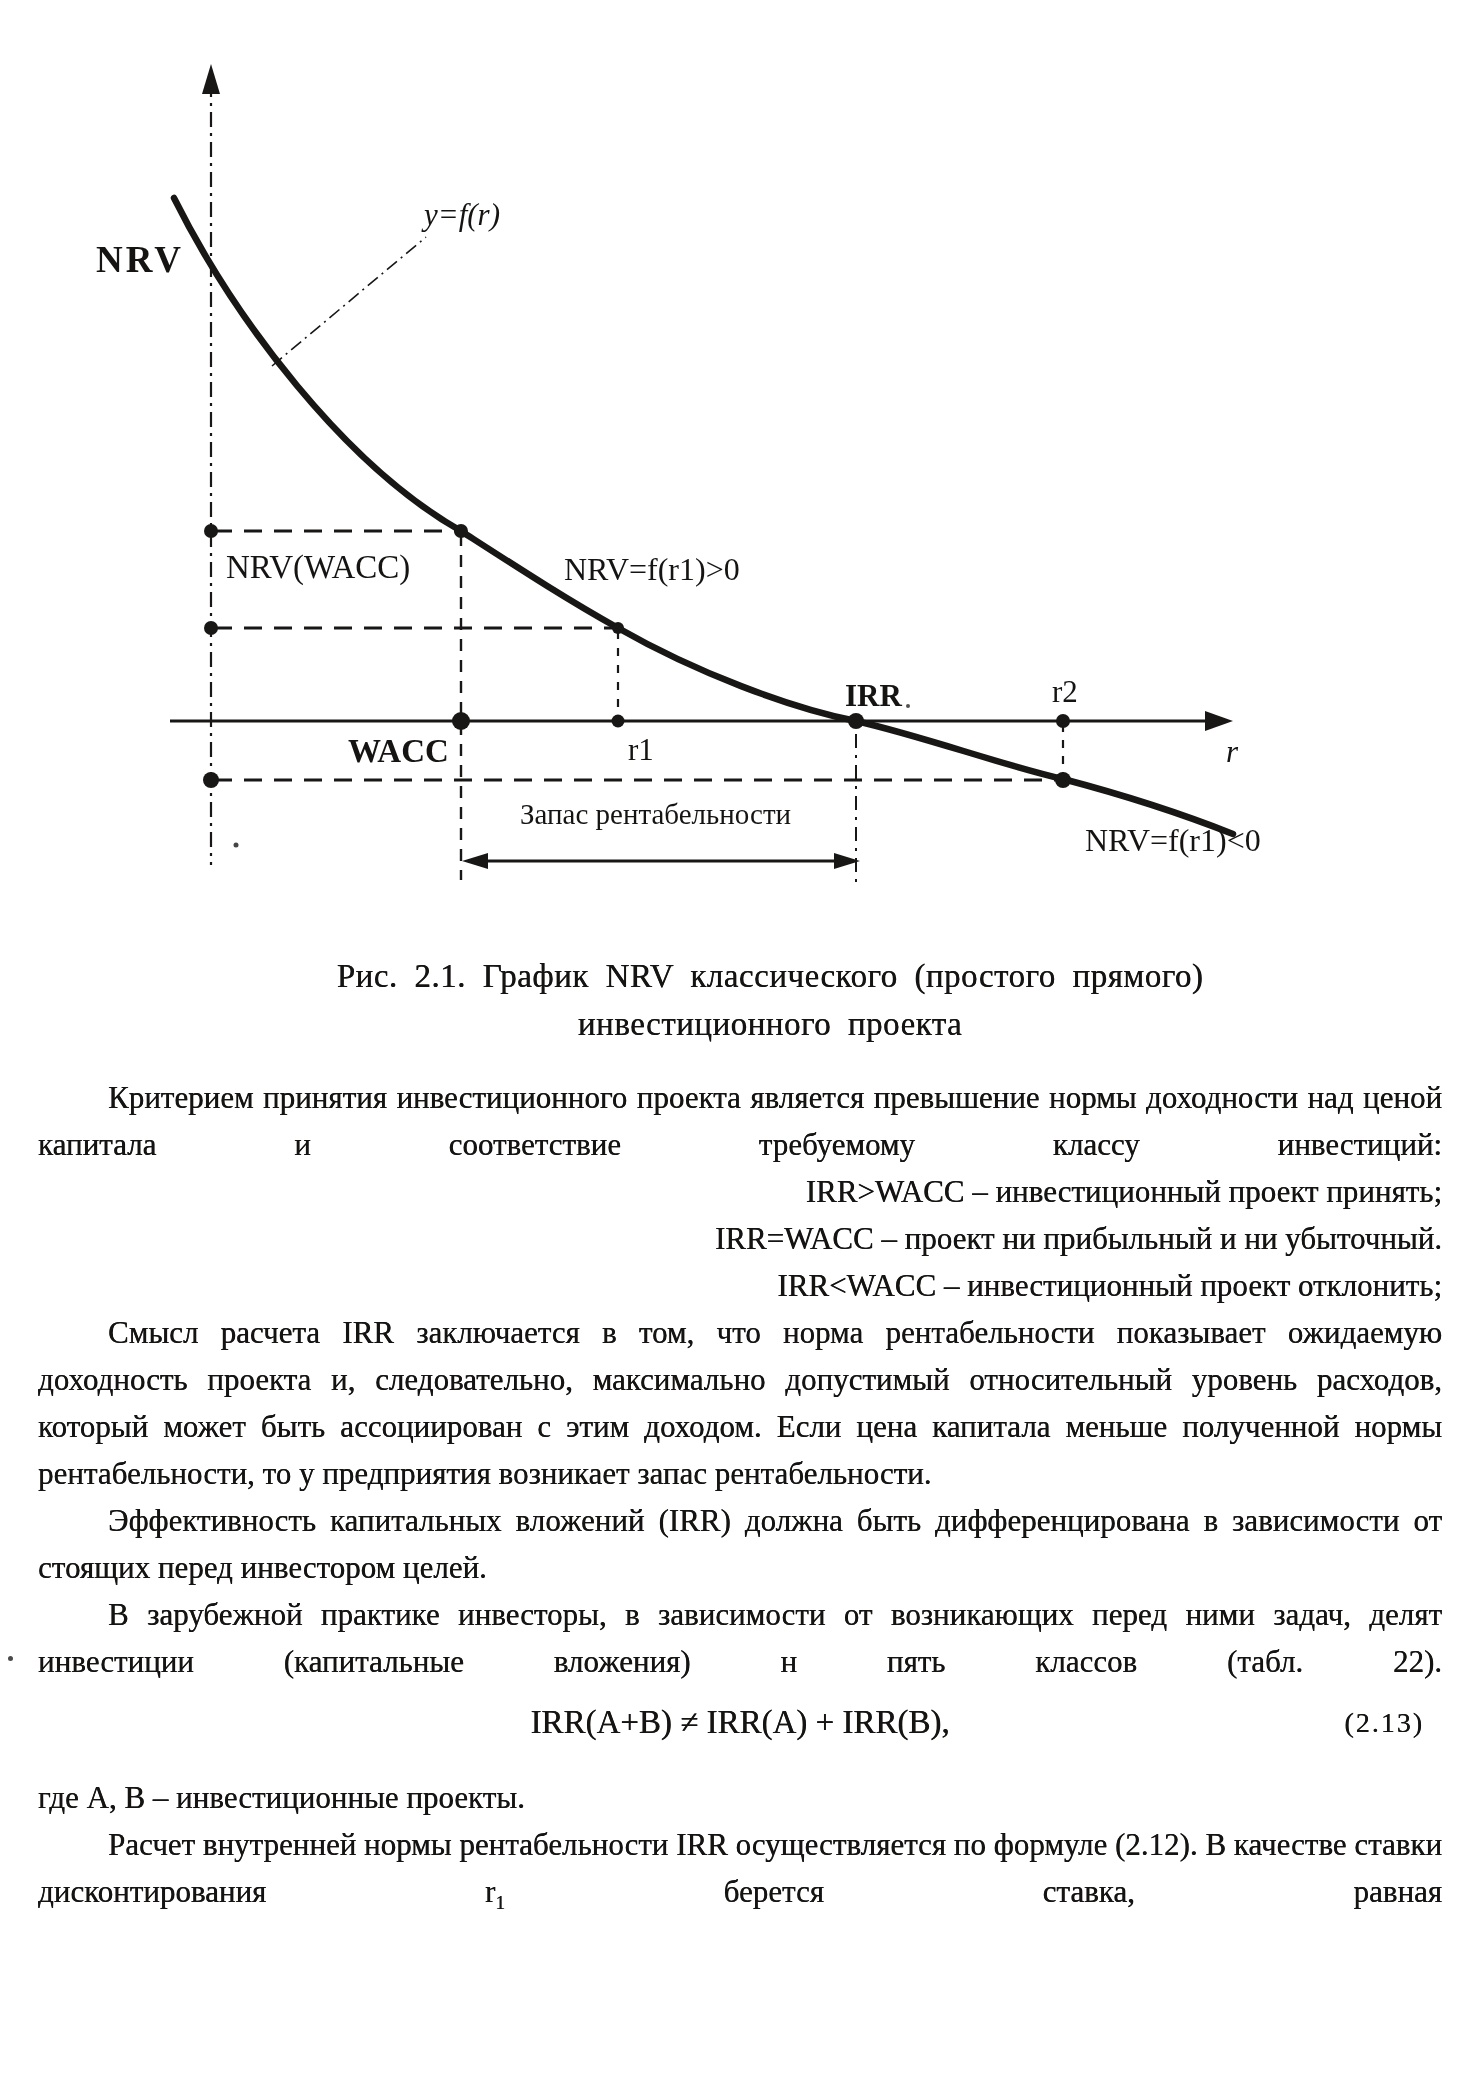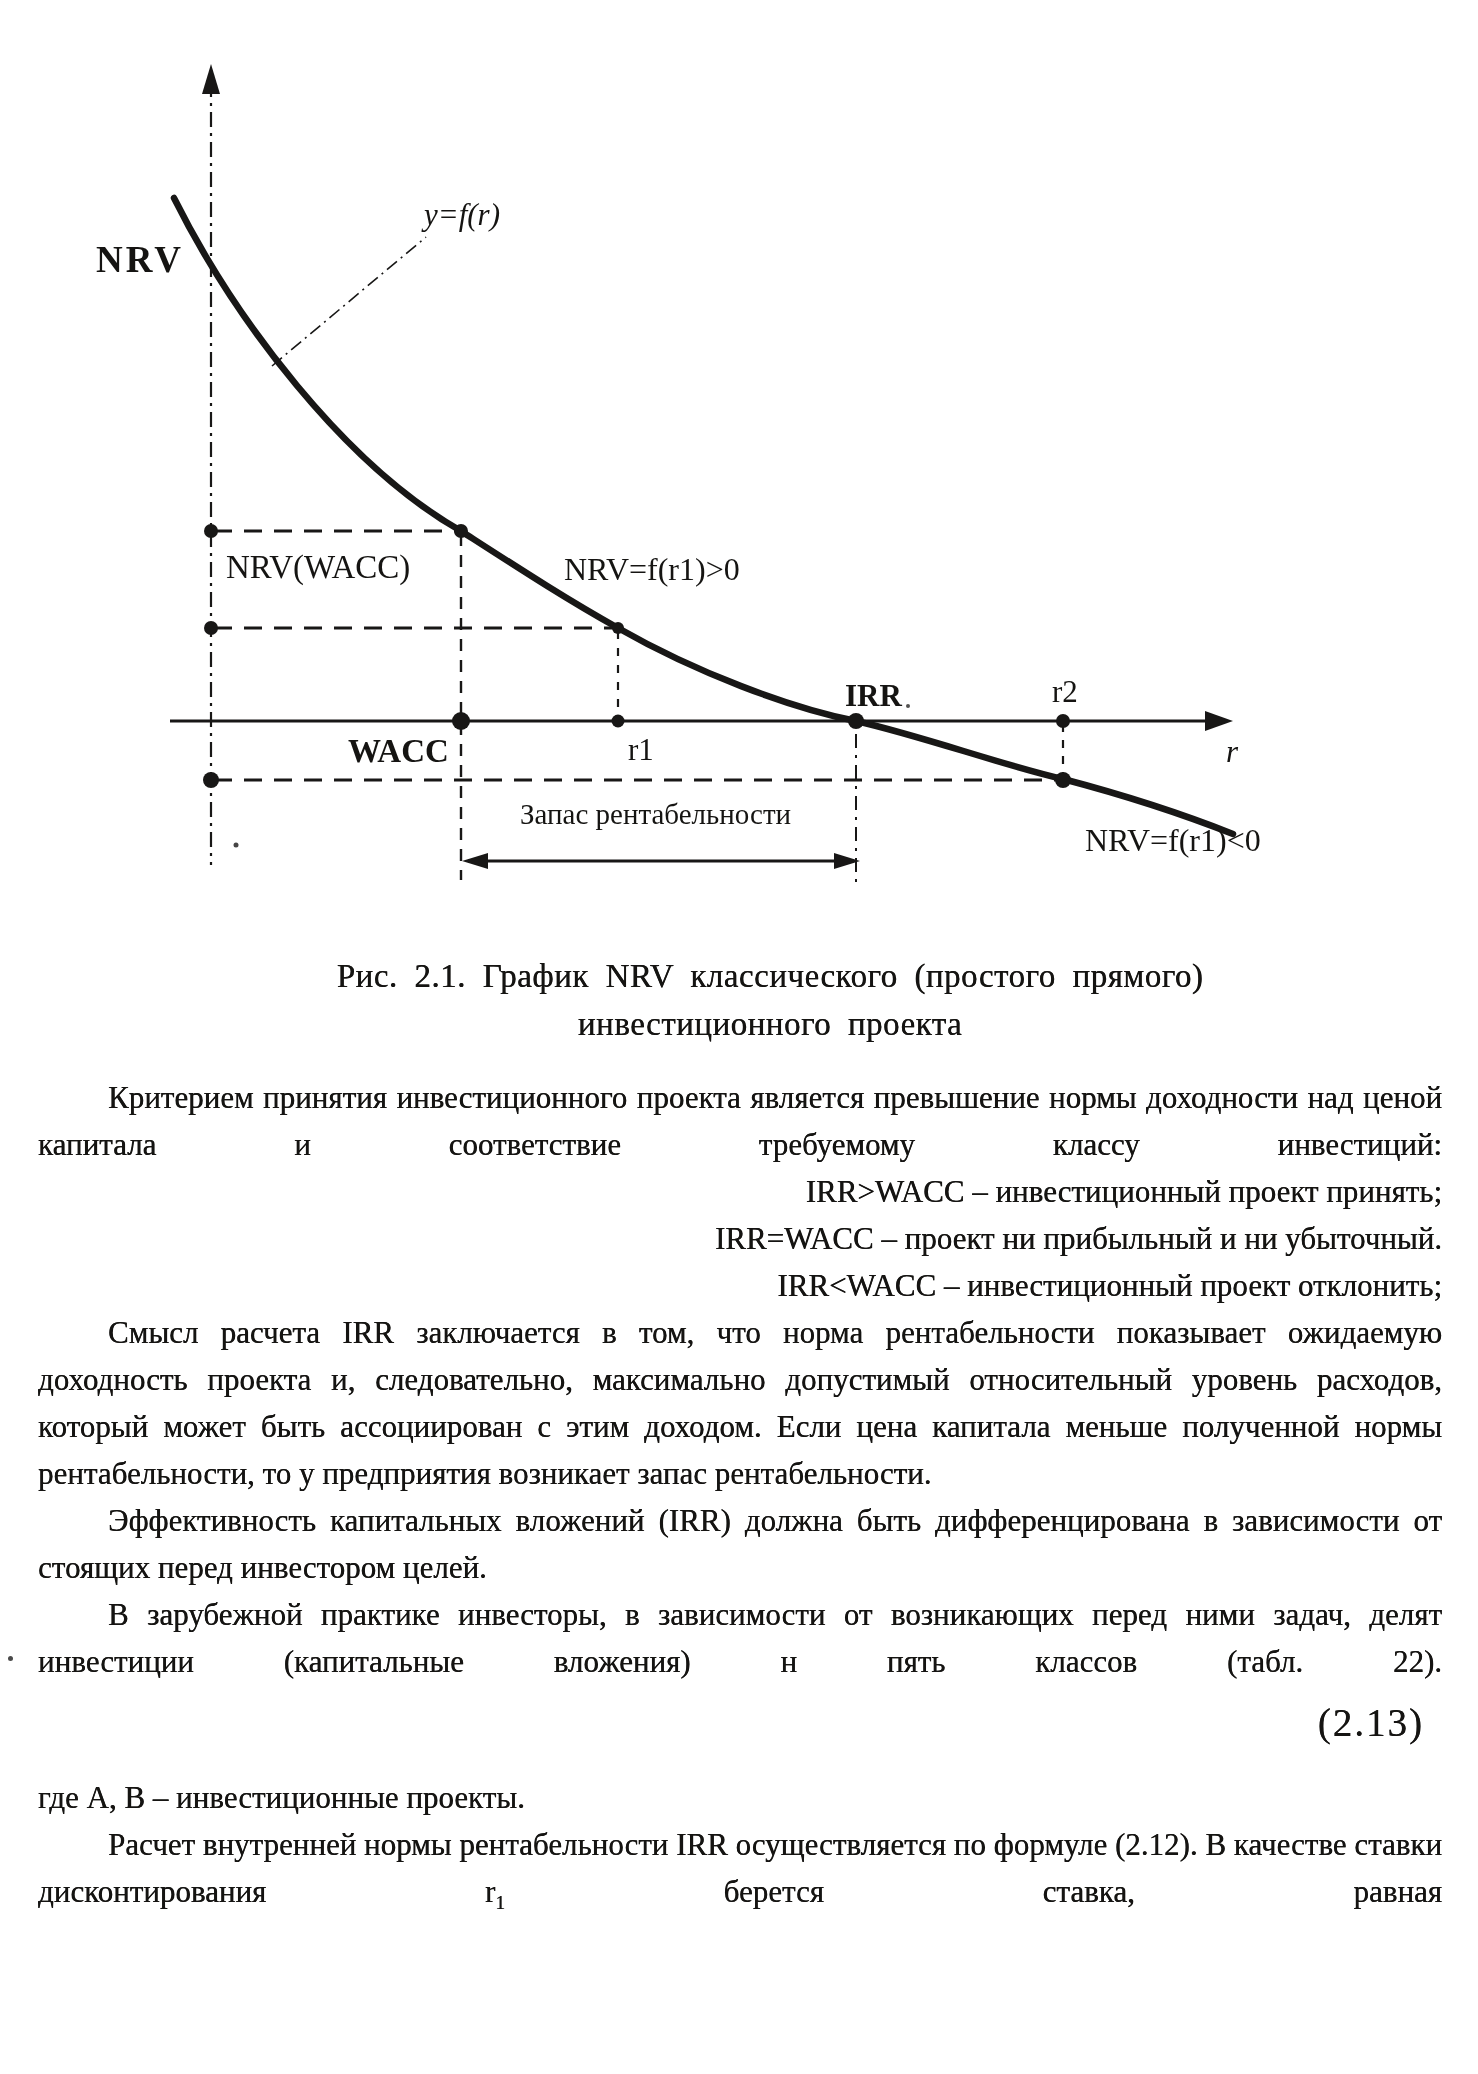--- a/index.html
+++ b/index.html
@@ -42,21 +42,21 @@
   .li{padding-left:62px;text-align:right;}
   .formula-row{
     position:relative;
     margin:14px 0 28px 0;
     height:47px;
     text-align:center;text-align-last:center;
     font-size:33px;line-height:47px;
   }
   .formula-num{
     position:absolute;right:18px;top:0;
-    font-size:39px;letter-spacing:2px;
+    font-size:28px;letter-spacing:2px;
   }
   .noind{text-indent:0;text-align:left;}
   sub{font-size:.62em;}
   .speck{
     position:absolute;left:8px;top:1656px;
     width:5px;height:5px;border-radius:50%;
     background:#4a4a4a;
   }
 </style>
 </head>
@@ -126,20 +126,21 @@
   <div class="body thick">
     <p class="ind stretch">Критерием принятия инвестиционного проекта является превышение нормы доходности над ценой капитала и соответствие требуемому классу инвестиций:</p>
     <p class="li">IRR&gt;WACC – инвестиционный проект принять;</p>
     <p class="li">IRR=WACC – проект ни прибыльный и ни убыточный.</p>
     <p class="li">IRR&lt;WACC – инвестиционный проект отклонить;</p>
     <p class="ind">Смысл расчета IRR заключается в том, что норма рентабельности показывает ожидаемую доходность проекта и, следовательно, максимально допустимый относительный уровень расходов, который может быть ассоциирован с этим доходом. Если цена капитала меньше полученной нормы рентабельности, то у предприятия возникает запас рентабельности.</p>
     <p class="ind">Эффективность капитальных вложений (IRR) должна быть дифференцирована в зависимости от стоящих перед инвестором целей.</p>
     <p class="ind stretch">В зарубежной практике инвесторы, в зависимости от возникающих перед ними задач, делят инвестиции (капитальные вложения) н пять классов (табл. 22).</p>
 
     <div class="formula-row">
+      <span>IRR(A+B) ≠ IRR(A) + IRR(B),</span>
       <span class="formula-num">(2.13)</span>
     </div>
 
     <p class="noind">где А, В – инвестиционные проекты.</p>
     <p class="ind stretch"><span>Расчет внутренней нормы рентабельности IRR осуществляется по формуле (2.12). В качестве ставки дисконтирования r</span><sub>1</sub><span> берется ставка, равная</span></p>
   </div>
 
   <div class="speck"></div>
 </div>
 

